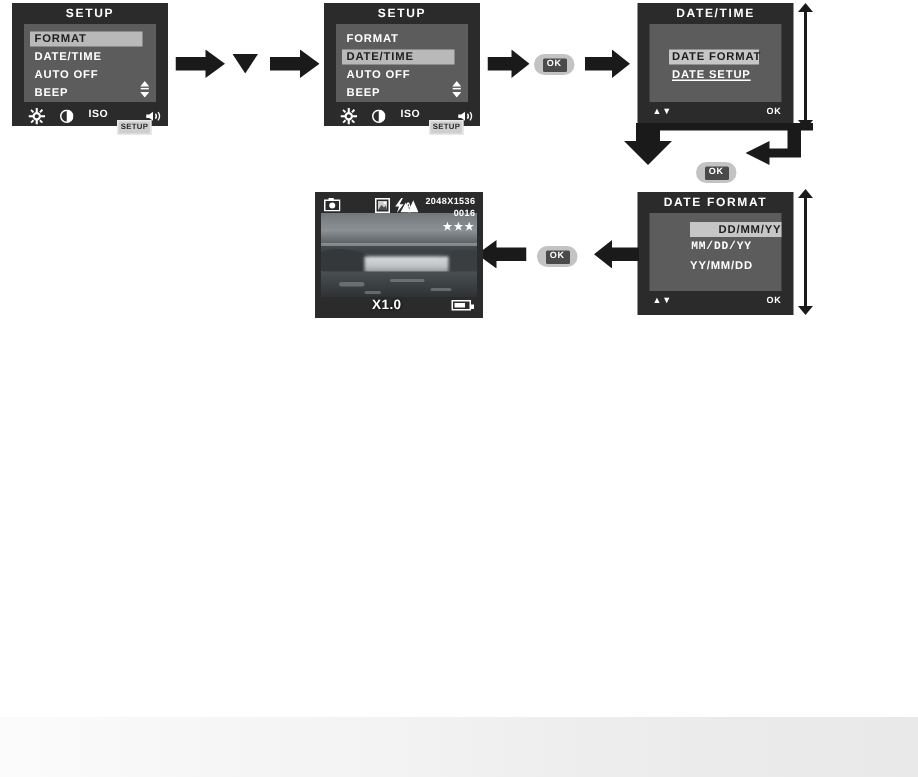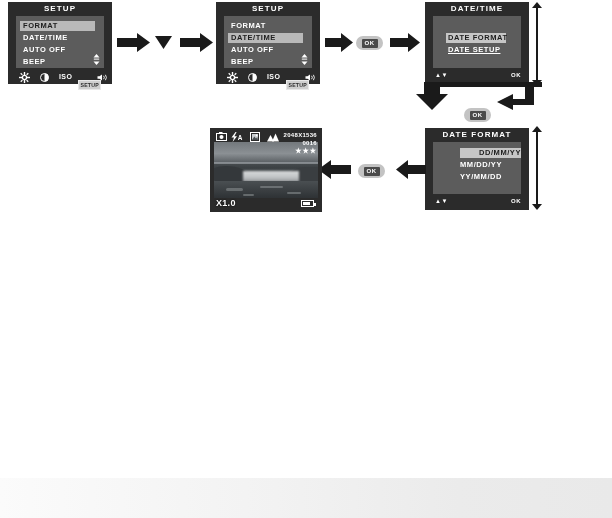--- a/index.html
+++ b/index.html
@@ -82,21 +82,21 @@
   .live .water{position:absolute;left:28%;top:52%;width:54%;height:20%;
     background:linear-gradient(180deg,#d8dadb 0%,#bfc2c4 60%,#8e9194 100%);
     filter:blur(1px);}
   .live .rock1{position:absolute;left:-4%;top:42%;width:38%;height:30%;
     background:#34383b;border-radius:40% 60% 20% 30%;}
   .live .rock2{position:absolute;right:-6%;top:44%;width:34%;height:34%;
     background:#3a3e41;border-radius:50% 30% 40% 30%;}
   .live .fg{position:absolute;left:0;bottom:0;width:100%;height:30%;
     background:linear-gradient(180deg,#4a4f52 0%,#2e3235 100%);}
   .live .fgspeck{position:absolute;background:#8e9396;opacity:.55;border-radius:2px;}
-  .osd{position:absolute;color:#ffffff;font-size:6px;font-weight:bold;letter-spacing:.3px;white-space:nowrap;}
+  .osd{position:absolute;color:#ffffff;font-size:6px;font-weight:bold;letter-spacing:.3px;white-space:nowrap;margin-left:32px;}
   .osd-res{font-size:6px;}
   .stars{letter-spacing:1px;font-size:7px;}
   .zoomtxt{font-size:9px;font-weight:bold;letter-spacing:.3px;text-shadow:0 0 2px #000;}
   .batt{position:absolute;width:13px;height:7px;border:1px solid #ffffff;box-sizing:border-box;}
   .batt:after{content:"";position:absolute;right:-3px;top:1.5px;width:2px;height:3px;background:#ffffff;}
   .batt .fill{position:absolute;left:1px;top:1px;bottom:1px;width:7px;background:#ffffff;}
 
   .osd-icon{position:absolute;}
   .osd-icon svg{display:block;}
 
@@ -282,21 +282,21 @@
 
   <div class="okpill" style="left:464px;top:108px;width:27px;height:14px;">
     <span class="okbox">OK</span>
   </div>
 
   <div class="lcd" id="p4" style="left:425px;top:128px;width:104px;height:82px;">
     <div class="title">DATE FORMAT</div>
     <div class="screen" style="left:8px;top:14px;width:88px;height:52px;"></div>
 
     <div class="menu-row sel-c" style="left:35px;top:20px;width:42px;text-align:center;">DD/MM/YY</div>
-    <div class="menu-row" style="left:35px;top:32px;width:42px;text-align:center;">MM/DD/YY</div>
+    <div class="menu-row" style="left:35px;top:32px;width:42px;text-align:center;font-family:Liberation Mono, monospace;">MM/DD/YY</div>
     <div class="menu-row" style="left:35px;top:44px;width:42px;text-align:center;">YY/MM/DD</div>
 
     <div class="hint" style="left:10px;top:70px;">▲▼</div>
     <div class="hint" style="right:8px;top:70px;">OK</div>
   </div>
 
   <div class="rail" style="left:531px;top:126px;width:12px;height:84px;">
     <div class="bar" style="top:5px;bottom:5px;"></div>
     <div class="tri up"></div>
     <div class="tri dn"></div>

